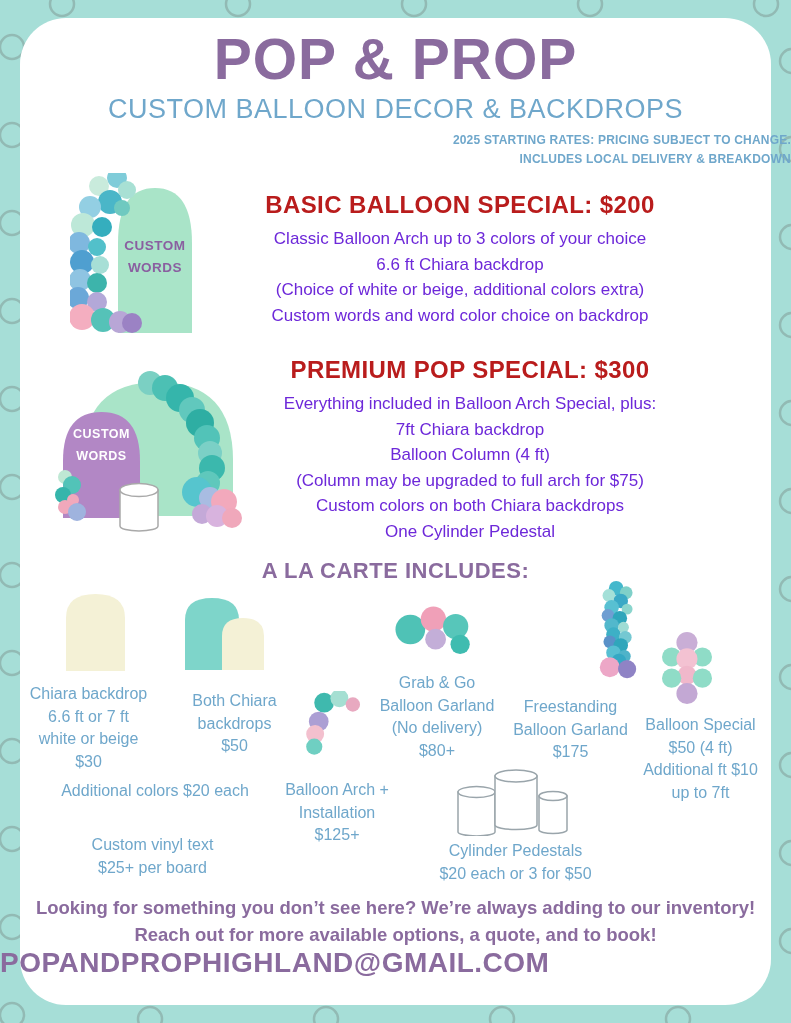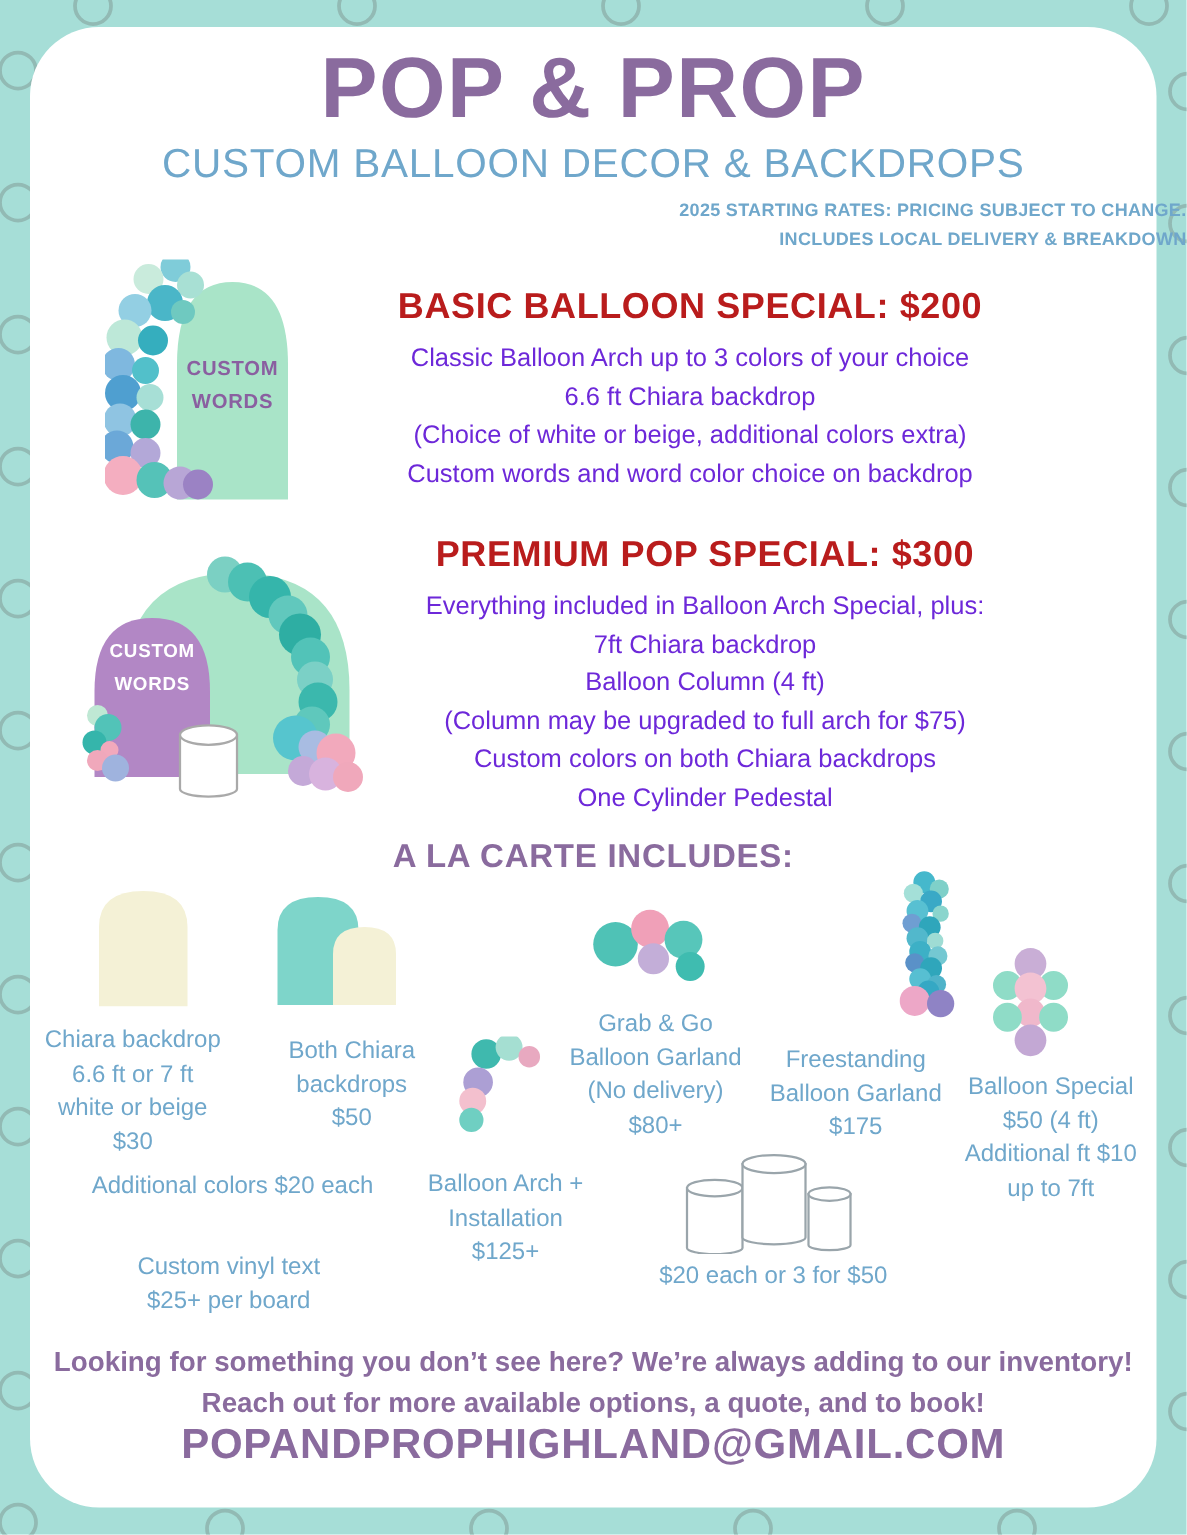--- a/index.html
+++ b/index.html
@@ -30,21 +30,21 @@
   .ct1{left:172px;top:690px;width:125px;}
   .ct2{left:268px;top:779px;width:138px;}
   .ct3{left:367px;top:672px;width:140px;}
   .ct4{left:503px;top:696px;width:135px;}
   .ct5{left:628px;top:714px;width:145px;}
   .ct6{left:35px;top:780px;width:240px;}
   .ct7{left:45px;top:818px;width:215px;margin-top:16px;}
   .ct8{left:418px;top:840px;width:195px;font-size:16.5px;}
   .fline{left:0;width:791px;text-align:center;color:#8a6b9e;font-weight:700;font-size:18.5px;}
   .f1{top:897px;}.f2{top:924px;}
-  .email{left:0;top:947px;width:791px;text-align:center;color:#8a6b9e;
+  .email{left:0;top:947px;width:791px;text-align:left;color:#8a6b9e;
          font-weight:800;font-size:28px;letter-spacing:.5px;}
   .words{position:absolute;text-align:center;font-weight:800;}
   .words span{display:block;}
   .w1{left:48px;top:62px;width:74px;color:#8a5fa0;font-size:13.5px;line-height:22px;letter-spacing:.5px;}
   .w2{left:23px;top:55px;width:77px;color:#ffffff;font-size:12.5px;line-height:22px;letter-spacing:.5px;}
 </style>
 </head>
 <body>
 
 <div class="page">
@@ -277,20 +277,21 @@
     <div class="cline">up to 7ft</div>
   </div>
   <div class="abs citem ct6">
     <div class="cline">Additional colors $20 each</div>
   </div>
   <div class="abs citem ct7">
     <div class="cline">Custom vinyl text</div>
     <div class="cline">$25+ per board</div>
   </div>
   <div class="abs citem ct8">
+    <div class="cline">Cylinder Pedestals</div>
     <div class="cline">$20 each or 3 for $50</div>
   </div>
 
   <div class="abs fline f1">Looking for something you don’t see here? We’re always adding to our inventory!</div>
   <div class="abs fline f2">Reach out for more available options, a quote, and to book!</div>
   <div class="abs email">POPANDPROPHIGHLAND@GMAIL.COM</div>
 
 </div>
 
 </body></html>

